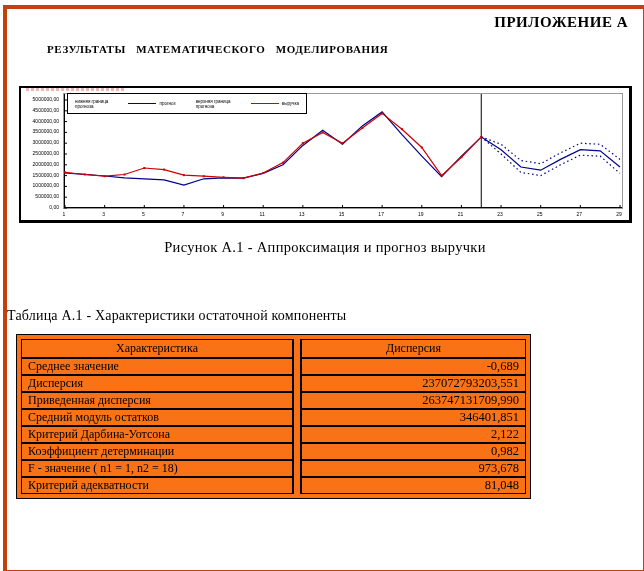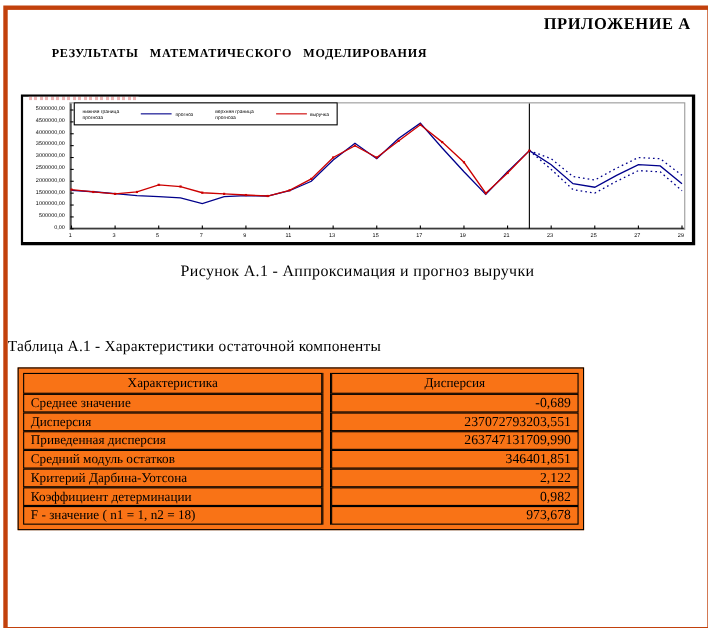--- a/index.html
+++ b/index.html
@@ -198,17 +198,22 @@
           <tr>
             <td class="c1">Коэффициент детерминации</td>
             <td class="spacer"></td>
             <td class="c2">0,982</td>
           </tr>
           <tr>
             <td class="c1">F - значение ( n1 =  1, n2 = 18)</td>
             <td class="spacer"></td>
             <td class="c2">973,678</td>
           </tr>
+          <tr>
+            <td class="c1">Критерий адекватности</td>
+            <td class="spacer"></td>
+            <td class="c2">81,048</td>
+          </tr>
         </tbody>
     </table>
   </div>
 
 </div>
 
 </body></html>

